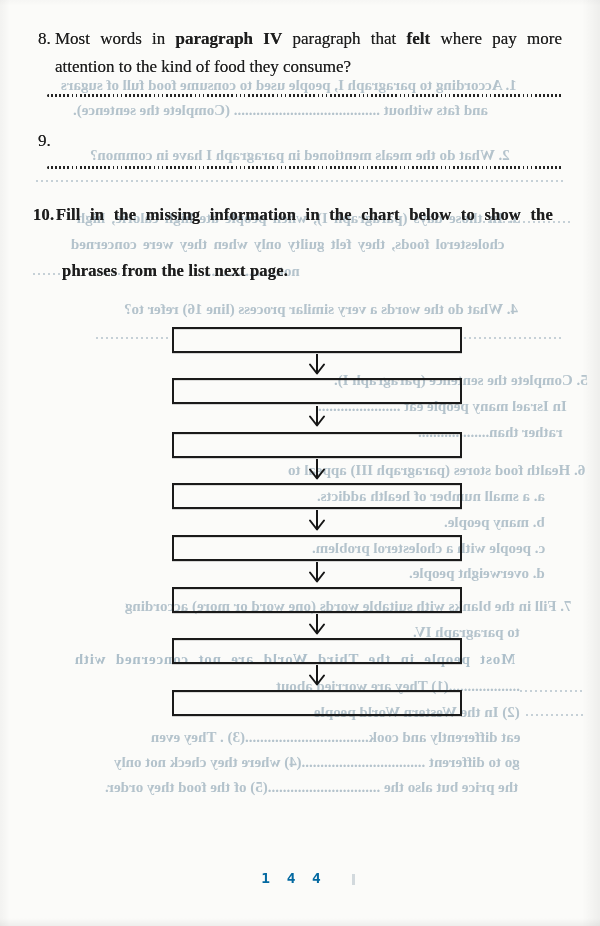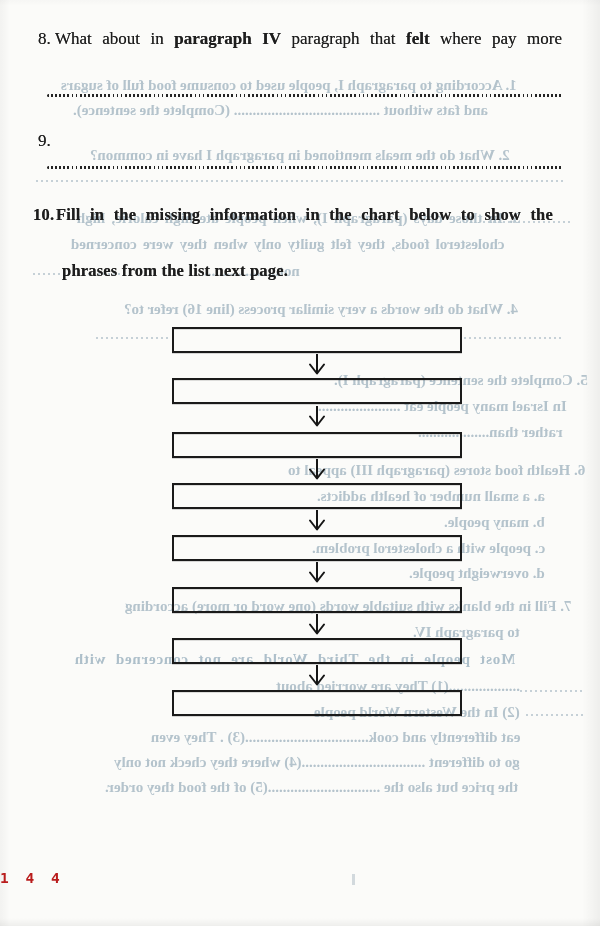--- a/index.html
+++ b/index.html
@@ -25,23 +25,23 @@
   .b{font-weight:bold;font-family:Liberation Serif, serif;}
   .q10{font-weight:bold;font-size:16.5px;letter-spacing:.2px;text-align:center;}
   .dotline{position:absolute;height:3px;border-radius:2px;
       background-image:repeating-linear-gradient(90deg,#242424 0 1.7px,rgba(0,0,0,0) 1.7px 4.1px);}
   
   .fbox{position:absolute;left:172px;width:290px;height:26px;box-sizing:border-box;
       border:2px solid #1a1a1a;background:transparent;
       box-shadow:0 1px 0 rgba(0,0,0,.15), inset 0 1px 0 rgba(0,0,0,.12);}
   .arrow{position:absolute;left:306px;width:22px;height:23px;}
   
-  .pagenum{position:absolute;top:870px;left:0;right:14px;
+  .pagenum{position:absolute;top:870px;left:0;right:14px;text-align:center;
       font-family:"DejaVu Sans Mono", monospace;font-weight:bold;font-size:14.5px;
-      letter-spacing:4px;color:#b91c1c;}
+      letter-spacing:4px;color:#0369a1;}
   .artifact{position:absolute;top:874px;left:352px;width:3px;height:11px;
       background:#d2d9dd;filter:blur(.3px);}
 </style>
 </head>
 <body>
 
 <div class="page">
 
   <div class="bleed">
     <div class="bl" style="top:76px;right:83px">1. According to paragraph I, people used to consume food full of sugars</div>
@@ -73,21 +73,22 @@
     <div class="brule" style="top:273px;left:33px;width:88px"></div>
     <div class="brule" style="top:337px;left:96px;width:74px"></div>
     <div class="brule" style="top:337px;left:464px;width:100px"></div>
     <div class="brule" style="top:690px;left:520px;width:62px"></div>
     <div class="brule" style="top:714px;left:526px;width:60px"></div>
   </div>
 
   <div class="content">
 
     <div class="qnum" style="top:28px;left:38px">8.</div>
-    <div class="qline justify" style="top:28px;left:55px;width:507px"><span>What about in </span><span class="b">paragraph IV</span><span> paragraph that </span><span class="b">felt</span><span> where pay more</span></div>
+    <div class="qline justify" style="top:28px;left:55px;width:507px"><span>Most words in </span><span class="b">paragraph IV</span><span> paragraph that </span><span class="b">felt</span><span> where pay more</span></div>
+    <div class="qline" style="top:56px;left:55px">attention to the kind of food they consume?</div>
     <div class="dotline" style="top:94px;left:47px;width:516px"></div>
 
     <div class="qnum" style="top:130px;left:38px">9.</div>
     <div class="dotline" style="top:166px;left:47px;width:516px"></div>
 
     <div class="qnum q10" style="top:204px;left:33px">10.</div>
     <div class="qline q10 justify" style="top:204px;left:56px;width:497px">Fill in the missing information in the chart below to show the</div>
     <div class="qline q10" style="top:260px;left:62px">phrases from the list next page.</div>
 
     <div>

